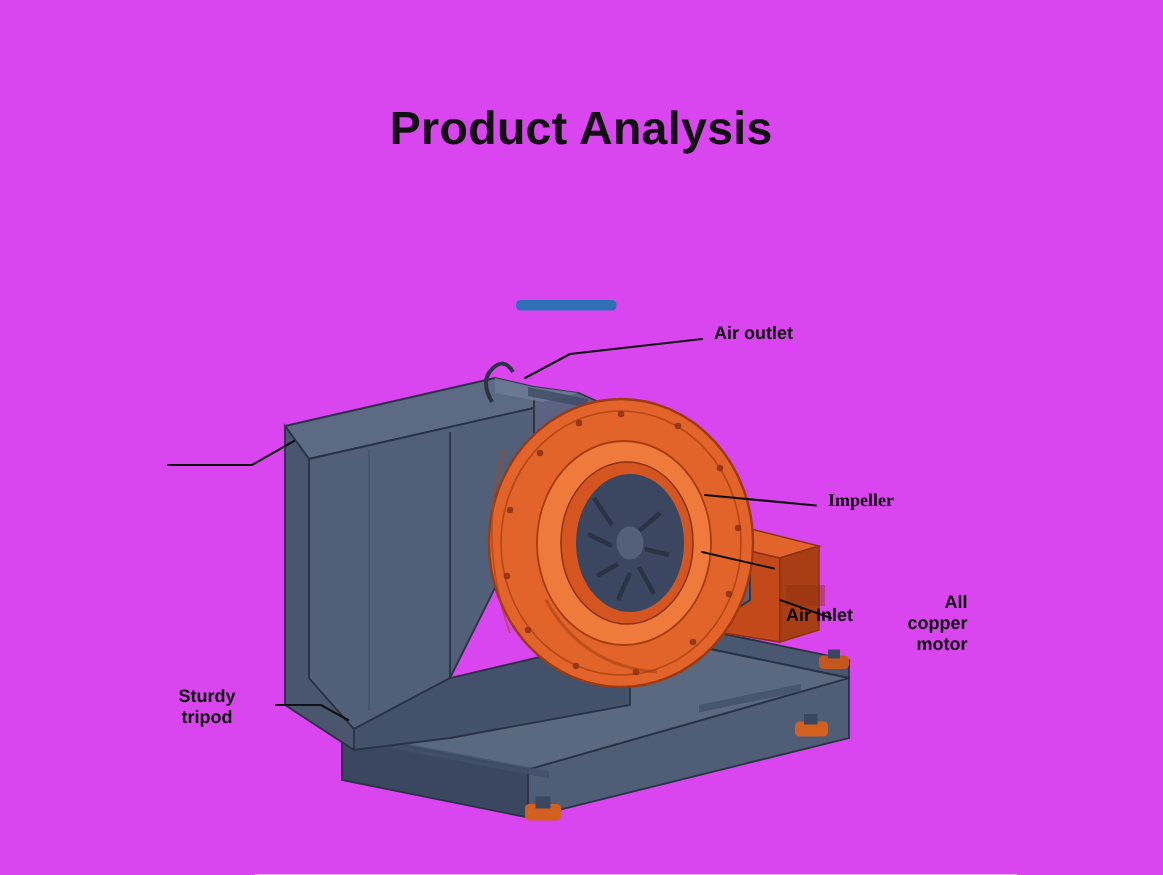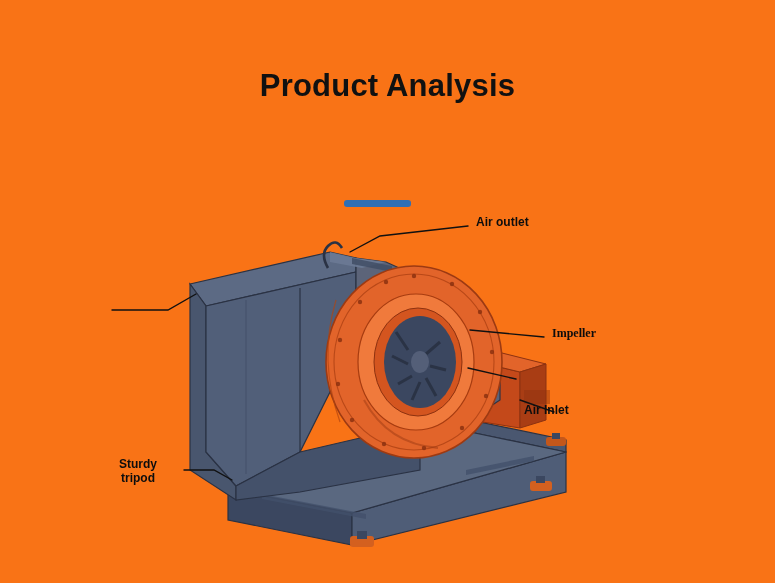--- a/index.html
+++ b/index.html
@@ -7,21 +7,21 @@
     padding: 0;
     background: #ffffff;
   }
   body {
     font-family: "Liberation Sans", sans-serif;
   }
   #page {
     position: relative;
     width: 775px;
     height: 583px;
-    background: #f97316;
+    background: #d946ef;
     overflow: hidden;
   }
   #title {
     position: absolute;
     left: 0;
     top: 68px;
     width: 775px;
     text-align: center;
     font-size: 31px;
     font-weight: bold;
@@ -161,17 +161,20 @@
     </g>
   </svg>
 
   <div class="label" style="left:476px; top:215px;">Air outlet</div>
 
 
   <div class="label" style="left:552px; top:326px;font-family:Liberation Serif, serif;">Impeller</div>
 
   <div class="label" style="left:524px; top:368px;margin-top:35px;">Air Inlet</div>
 
+  <div class="label right" style="left:515px; top:394px; width:130px;">All
+copper
+motor</div>
 
   <div class="label center" style="left:88px; top:457px; width:100px;">Sturdy
 tripod</div>
 
 </div>
 
 </body></html>

